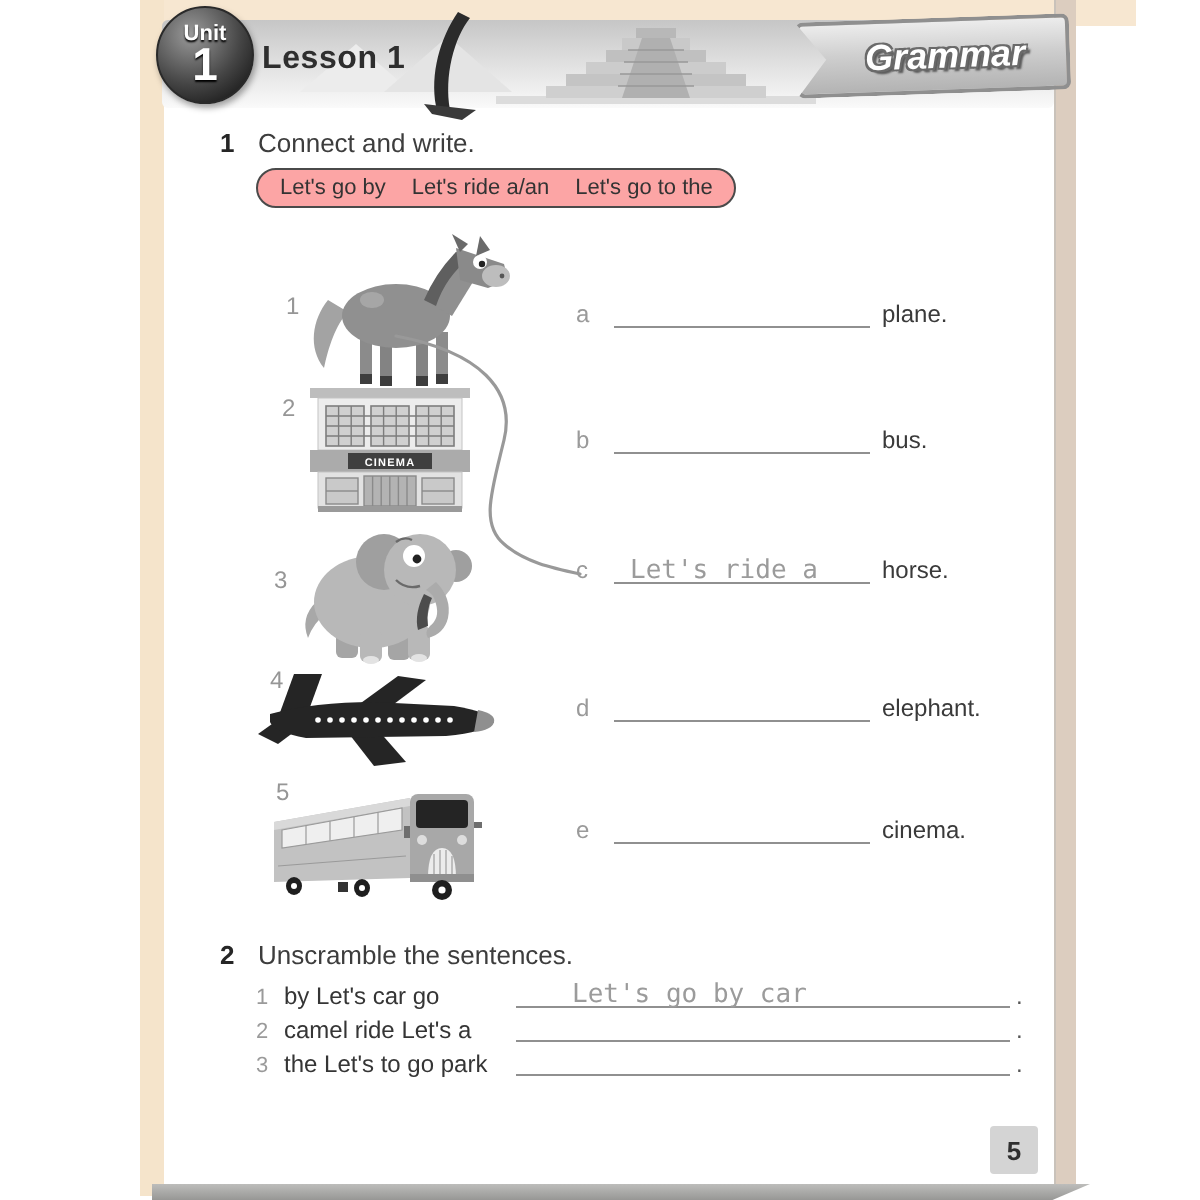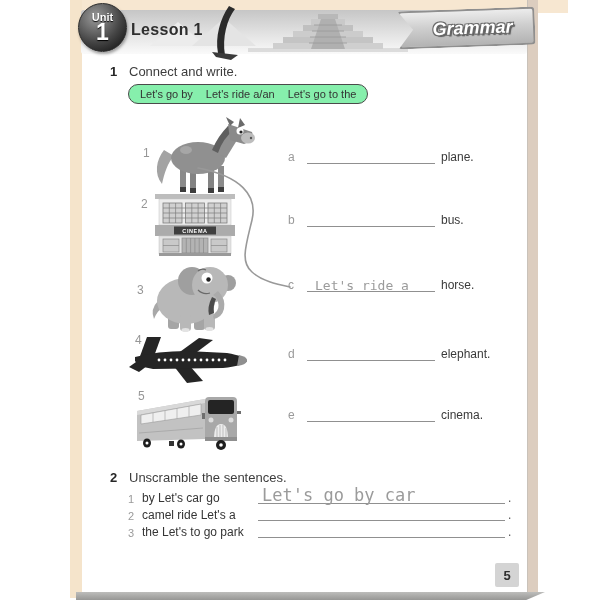--- a/index.html
+++ b/index.html
@@ -34,40 +34,40 @@
                text-shadow:-1px -1px 0 #6a6a6a,1px -1px 0 #6a6a6a,-1px 1px 0 #6a6a6a,
                             1px 1px 0 #6a6a6a,2px 2px 1px #5a5a5a;}
 
   
   .ex-num{font-size:13px;font-weight:bold;color:#262626;}
   .ex-instr{font-size:13px;color:#3d3d3d;}
 
   
   .word-bank{left:128px;top:84px;display:inline-flex;gap:13px;padding:3px 11px;
              border:1.5px solid #4a4a4a;border-radius:14px;font-size:11px;color:#333;
-             white-space:nowrap;background:#86efac;}
+             white-space:nowrap;background:#fca5a5;}
 
   
   .pic-num{font-size:12px;color:#969696;}
 
   
   .ans{display:flex;align-items:flex-end;height:18px;font-size:12px;}
   .ans .letter{width:13px;color:#9a9a9a;}
   .ans .line{width:128px;height:16px;border-bottom:1.2px solid #909090;margin:0 6px;position:relative;text-decoration:underline;}
   .ans .word{color:#3a3a3a;white-space:nowrap;text-align:center;}
   .hand{font-family:"DejaVu Sans Mono",monospace;color:#9b9b9b;white-space:nowrap;}
 
   
   .u-row{position:absolute;left:128px;width:392px;height:17px;font-size:12px;}
   .u-row .n{position:absolute;left:0;bottom:1px;color:#9a9a9a;font-size:11px;}
   .u-row .prompt{position:absolute;left:14px;bottom:1px;color:#353535;white-space:nowrap;}
   .u-row .line2{position:absolute;left:130px;bottom:2px;width:247px;height:15px;
                 border-bottom:1.1px solid #909090;}
   .u-row .dot{position:absolute;left:380px;bottom:1px;color:#555;}
-  .u-row .hand{position:absolute;left:4px;bottom:-2px;font-size:17px;}
+  .u-row .hand{position:absolute;left:28px;bottom:-2px;font-size:13px;}
 
   .page-num{left:495px;top:563px;width:24px;height:24px;background:#d4d4d4;border-radius:2px;
             display:flex;align-items:center;justify-content:center;font-size:13px;
             font-weight:bold;color:#2f2f2f;}
 </style>
 </head>
 <body>
 
 <div id="canvas">
 

